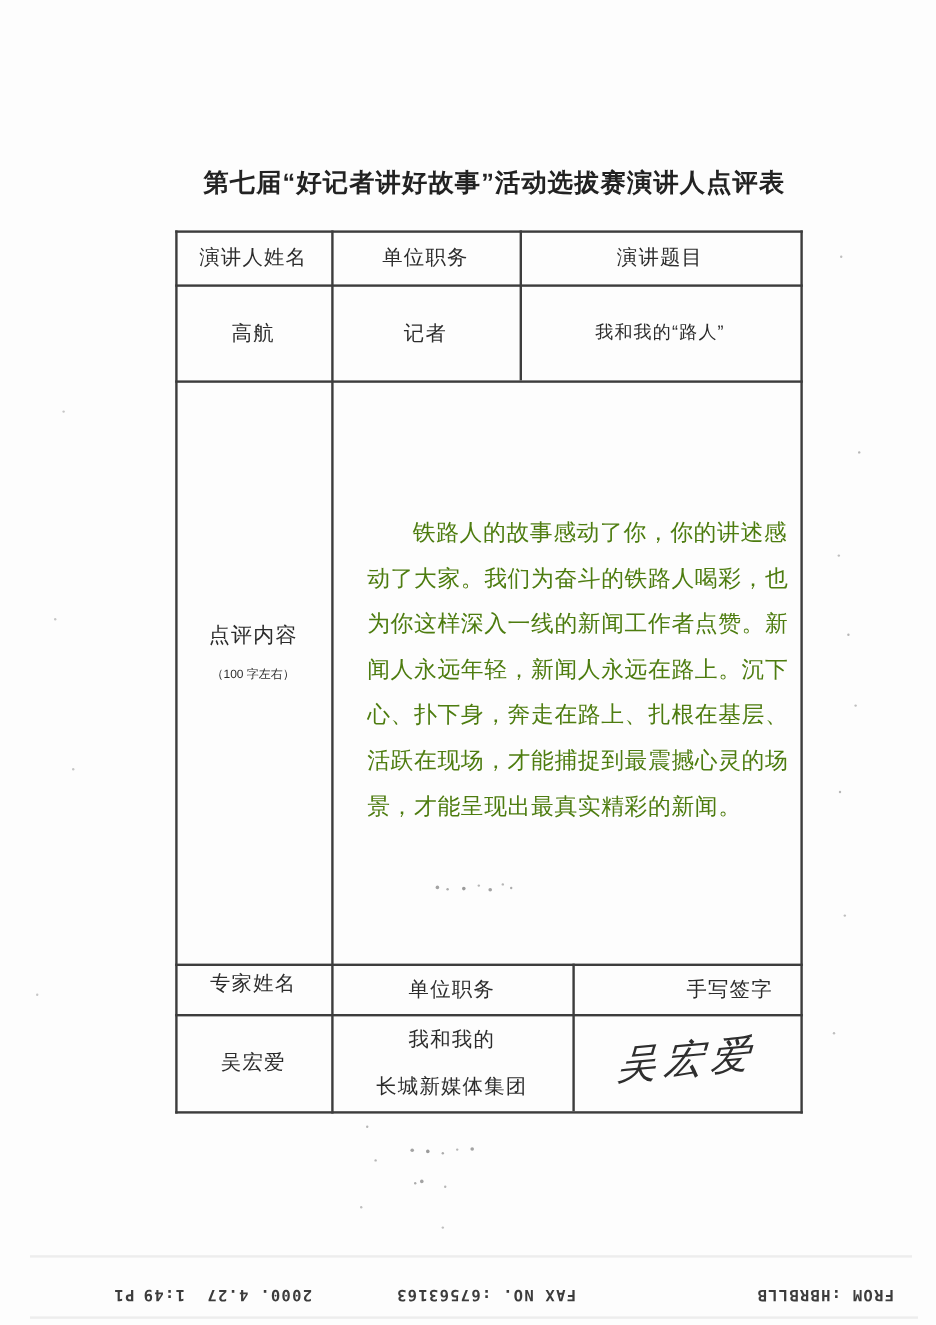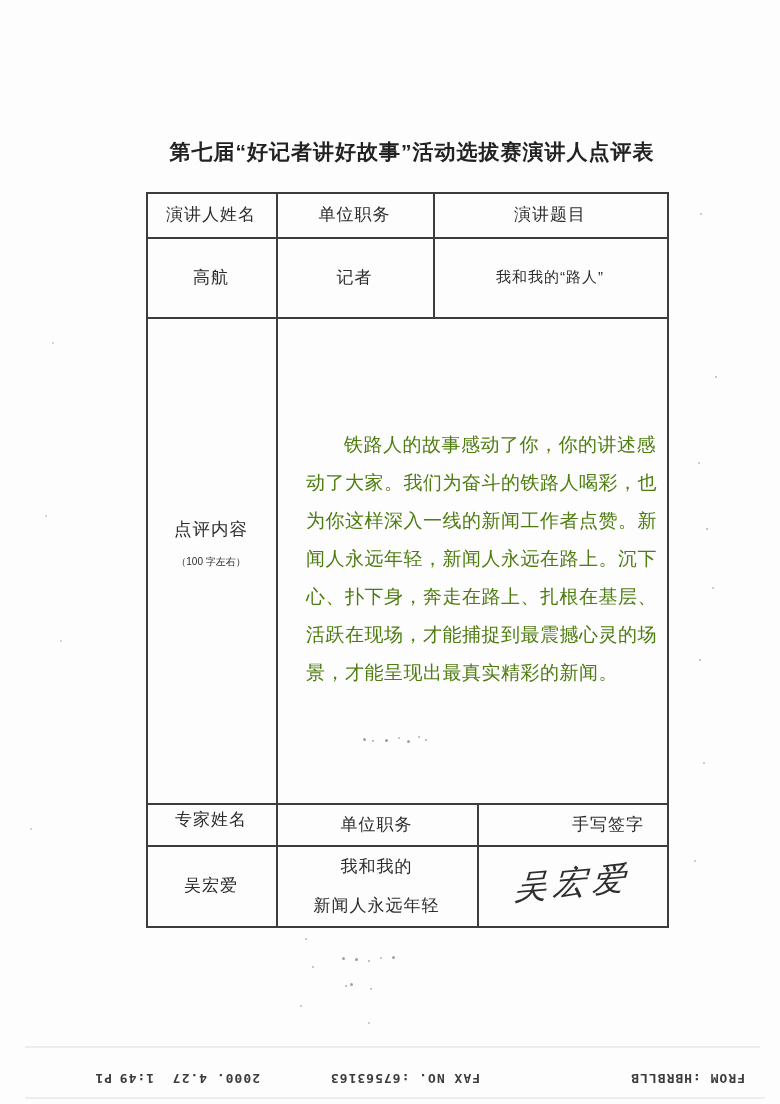--- a/index.html
+++ b/index.html
@@ -121,21 +121,21 @@
   </div>
   <div class="comment-text">铁路人的故事感动了你，你的讲述感动了大家。我们为奋斗的铁路人喝彩，也为你这样深入一线的新闻工作者点赞。新闻人永远年轻，新闻人永远在路上。沉下心、扑下身，奔走在路上、扎根在基层、活跃在现场，才能捕捉到最震撼心灵的场景，才能呈现出最真实精彩的新闻。</div>
 
   <div class="cell a4">专家姓名</div>
   <div class="cell b4">单位职务</div>
   <div class="cell c4">手写签字</div>
 
   <div class="cell a5">吴宏爱</div>
   <div class="cell b5">
     <span>我和我的</span>
-    <span>新闻人永远年轻</span>
+    <span>长城新媒体集团</span>
   </div>
   <div class="cell c5">
     <span class="signature">吴宏爱</span>
   </div>
 
   <div class="fax-footer">
     <span class="fax-from">FROM :HBRBLLB</span>
     <span class="fax-no">FAX NO. :67563163</span>
     <span class="fax-dt">2000. 4.27  1:49</span>
     <span class="fax-pg">P1</span>

